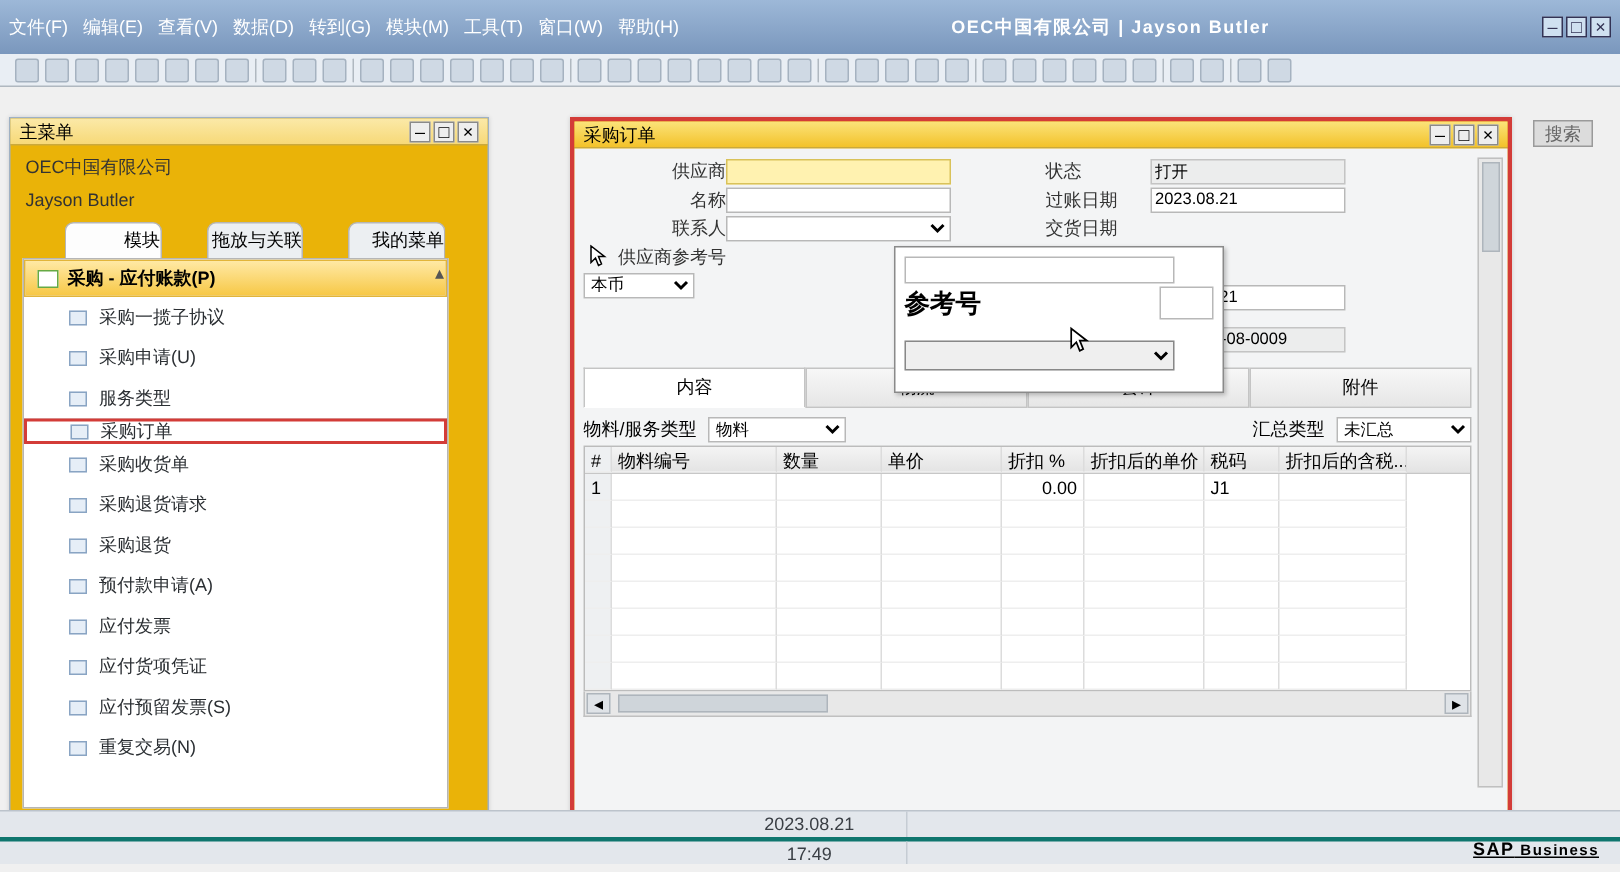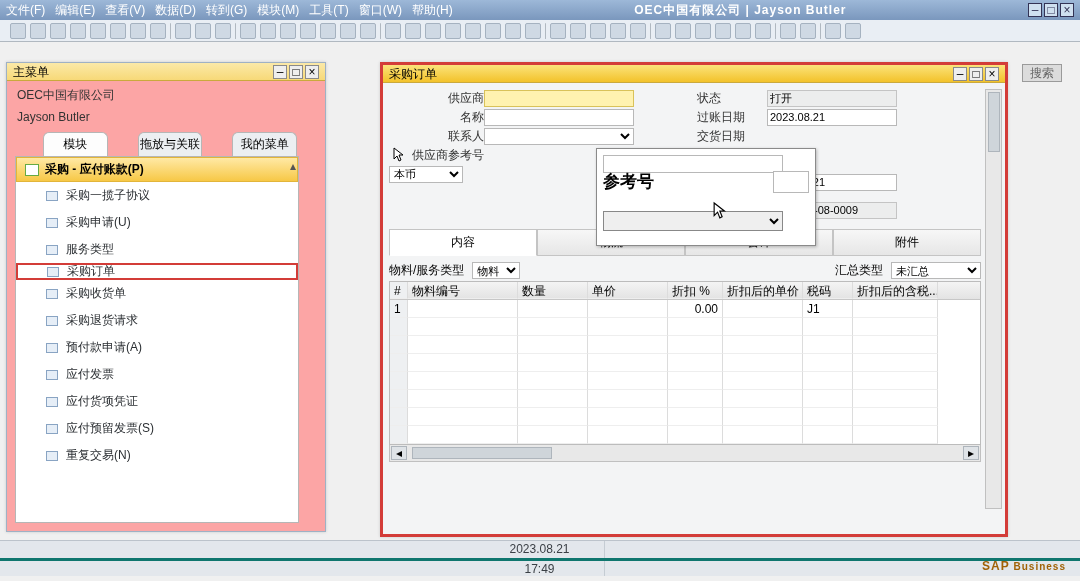--- a/index.html
+++ b/index.html
@@ -1,33 +1,33 @@
 <!DOCTYPE html>
 <html><head>
 <meta charset="utf-8">
 <style>
   * { box-sizing: border-box; margin: 0; padding: 0; font-family: "Microsoft YaHei", Arial, sans-serif; font-size: 12px; }
   body { background: #f0f0f0; width:1080px; height:581px; overflow:hidden; position:relative; }
-  .menubar { background: linear-gradient(#9db8d8,#7a97bd); height:20px; display:flex; align-items:center; padding:0 6px; color:#fff; gap:10px; }
+  .menubar { background: linear-gradient(#9db8d8,#7a97bd); height:36px; display:flex; align-items:center; padding:0 6px; color:#fff; gap:10px; }
   .menubar .title { flex:1; text-align:center; font-weight:bold; color:#fff; letter-spacing:1px;}
   .winctrl { display:flex; gap:2px;}
   .winctrl span{width:14px;height:14px;border:1px solid #335;background:#cfe0f0;text-align:center;line-height:12px;color:#335;cursor:pointer;}
   .toolbar { height:22px; background:#e9eef4; border-bottom:1px solid #b0b8c0; display:flex; align-items:center; gap:4px; padding:0 10px; }
   .toolbar span { width:16px; height:16px; display:inline-block; background:#cfd9e4; border:1px solid #a5b2c0; border-radius:2px; }
   .toolbar .sep { width:1px; height:16px; background:#b0b8c0; border:none; }
   .workarea { position:relative; height:500px; }
-  .panel { position:absolute; background:#fca5a5; border:1px solid #9fb1c4; box-shadow:0 0 3px rgba(0,0,0,.15); }
+  .panel { position:absolute; background:#eab308; border:1px solid #9fb1c4; box-shadow:0 0 3px rgba(0,0,0,.15); }
   .panel-title { background:linear-gradient(#fbe9a8,#f7d978); height:18px; line-height:18px; padding:0 6px; border-bottom:1px solid #caa93c; display:flex; align-items:center;}
   .panel-title span:first-child{flex:1;}
   .panel-title .pbtn{width:14px;height:14px;border:1px solid #8a8a8a;background:#eee;margin-left:2px;text-align:center;line-height:12px;cursor:pointer;}
   .sidebar { left:6px; top:20px; width:320px; height:470px; }
   .sb-body { padding:4px 20px 2px 2px; height:calc(100% - 18px); display:flex; flex-direction:column; }
   .sb-head { padding:2px 8px 4px; color:#333; }
   .sb-tabs { display:flex; margin:4px 6px 0; }
-  .sb-tab { flex:1; border:1px solid #b6b6b6; border-bottom:none; border-top-left-radius:6px; border-top-right-radius:6px; text-align:center; padding:3px 0; background:#eceff2; margin-right:2px; cursor:pointer;margin-left:28px; }
+  .sb-tab { flex:1; border:1px solid #b6b6b6; border-bottom:none; border-top-left-radius:6px; border-top-right-radius:6px; text-align:right; padding:3px 0; background:#eceff2; margin-right:2px; cursor:pointer;margin-left:28px; }
   .sb-tab.active { background:#fdfdfd; }
   .sb-list { flex:1; border:1px solid #b6b6b6; margin:0 6px 6px; background:#fff; overflow:auto; position:relative;}
   .sb-hdr { background:linear-gradient(#ffe9a5,#f7c846); border:1px solid #e2b53a; padding:3px 8px; font-weight:bold; display:flex; align-items:center; gap:6px;}
   .sb-hdr .cart{width:14px;height:12px;border:1px solid #6a4;background:#fff;}
   .sb-item { display:flex; align-items:center; gap:8px; padding:5px 8px 5px 30px; color:#2b2f33; cursor:pointer; }
   .sb-item .sq{width:12px;height:10px;border:1px solid #89a4c3;background:#e6eef7;}
   .sb-item.sel { outline:2px solid #d33c38; outline-offset:-2px; }
   .sb-arrow{position:absolute;right:2px;top:2px;color:#555;}
   .formwin { left:380px; top:20px; width:628px; height:475px; border:3px solid #d33c38;}
   .formwin > .panel-title{background:linear-gradient(#fbe37a,#f3c22a);}
@@ -57,21 +57,21 @@
   .c-a{width:110px;} .c-b{width:70px;} .c-c{width:80px;} .c-d{width:55px;} .c-e{width:80px;} .c-f{width:50px;} .c-g{width:85px;}
   .hscroll{height:17px;background:#e8e8e8;border:1px solid #c0c0c0;border-top:none;position:relative;}
   .hscroll .thumb{position:absolute;left:22px;top:2px;height:12px;width:140px;background:#cfd5da;border:1px solid #aeb5bc;}
   .hscroll .arr{position:absolute;top:1px;width:16px;height:14px;background:#dfe3e7;border:1px solid #aeb5bc;text-align:center;line-height:12px;}
   .vbar{position:absolute;right:3px;top:6px;width:17px;height:420px;background:#e8e8e8;border:1px solid #c0c0c0;}
   .vbar .thumb{position:absolute;left:2px;top:2px;width:12px;height:60px;background:#cfd5da;border:1px solid #aeb5bc;}
   .searchbtn{position:absolute; right:18px; top:22px; width:40px; height:18px;border:1px solid #9a9a9a;background:#dcdcdc;text-align:center;line-height:16px;color:#666;}
   .statusbar{position:absolute;bottom:23px;left:0;right:0;height:18px;background:#e3e7ec;border-top:1px solid #bcc3cb;}
   .statusbar2{position:absolute;bottom:5px;left:0;right:0;height:18px;background:#e3e7ec;border-top:3px solid #0f766e;display:flex;}
   .stat-cell{width:130px;text-align:center;border-right:1px solid #c5ccd3;line-height:17px;color:#3a3f45;margin:0 auto;}
-  .sap{position:absolute;right:14px;bottom:6px;font-weight:bold;color:#a16207;font-size:18px;letter-spacing:1px;}
+  .sap{position:absolute;right:14px;bottom:6px;font-weight:bold;color:#000000;font-size:18px;letter-spacing:1px;text-decoration:underline;}
 </style>
 </head>
 <body>
 
 <div class="menubar">
   <span>文件(F)</span>
   <span>编辑(E)</span>
   <span>查看(V)</span>
   <span>数据(D)</span>
   <span>转到(G)</span>
@@ -182,20 +182,24 @@
         <div class="sb-item">
             <span class="sq"></span>
             <span>采购收货单</span>
           </div>
         <div class="sb-item">
             <span class="sq"></span>
             <span>采购退货请求</span>
           </div>
         <div class="sb-item">
             <span class="sq"></span>
+            <span>采购退货</span>
+          </div>
+        <div class="sb-item">
+            <span class="sq"></span>
             <span>预付款申请(A)</span>
           </div>
         <div class="sb-item">
             <span class="sq"></span>
             <span>应付发票</span>
           </div>
         <div class="sb-item">
             <span class="sq"></span>
             <span>应付货项凭证</span>
           </div>
@@ -268,40 +272,40 @@
               <span class="lbl2"></span>
               <input class="inp ro" style="width: 130px;" value="PO-2023-08-0009">
             </div>
         </div>
       </div>
 
       <div class="popup">
         <div class="row">
             <input class="inp" style="width: 180px; height: 18px;">
           </div>
-        <div class="row" style="align-items:flex-end;gap:4px;margin-top:2px;">
+        <div class="row" style="align-items:flex-start;gap:4px;margin-top:2px;">
           <span class="big">参考号</span>
           <input class="inp" style="width: 36px; height: 22px; margin-left: auto;">
         </div>
         <select></select>
         <svg class="cursor" width="16" height="20" style="position:absolute;left:116px;top:52px" viewBox="0 0 14 16">
             <path d="M1 1 L1 12 L4 9 L6 14 L8 13 L6 8 L10 8 Z" fill="#fff" stroke="#000"></path>
           </svg>
       </div>
 
       <div class="tabs2">
         <div class="tab2 active">内容</div>
         <div class="tab2">物流</div>
         <div class="tab2">会计</div>
         <div class="tab2">附件</div>
       </div>
 
       <div class="gridhdr">
         <span>物料/服务类型</span>
-        <select class="sel" style="width:48px"><option>物料</option></select>
+        <select class="sel" style="width:92px"><option>物料</option></select>
         <span style="flex:1"></span>
         <span>汇总类型</span>
         <select class="sel" style="width:90px"><option>未汇总</option></select>
       </div>
 
       <div class="table">
         <div class="tr head">
           <div class="td c-idx">#</div>
           <div class="td c-a">物料编号</div>
           <div class="td c-b">数量</div>

